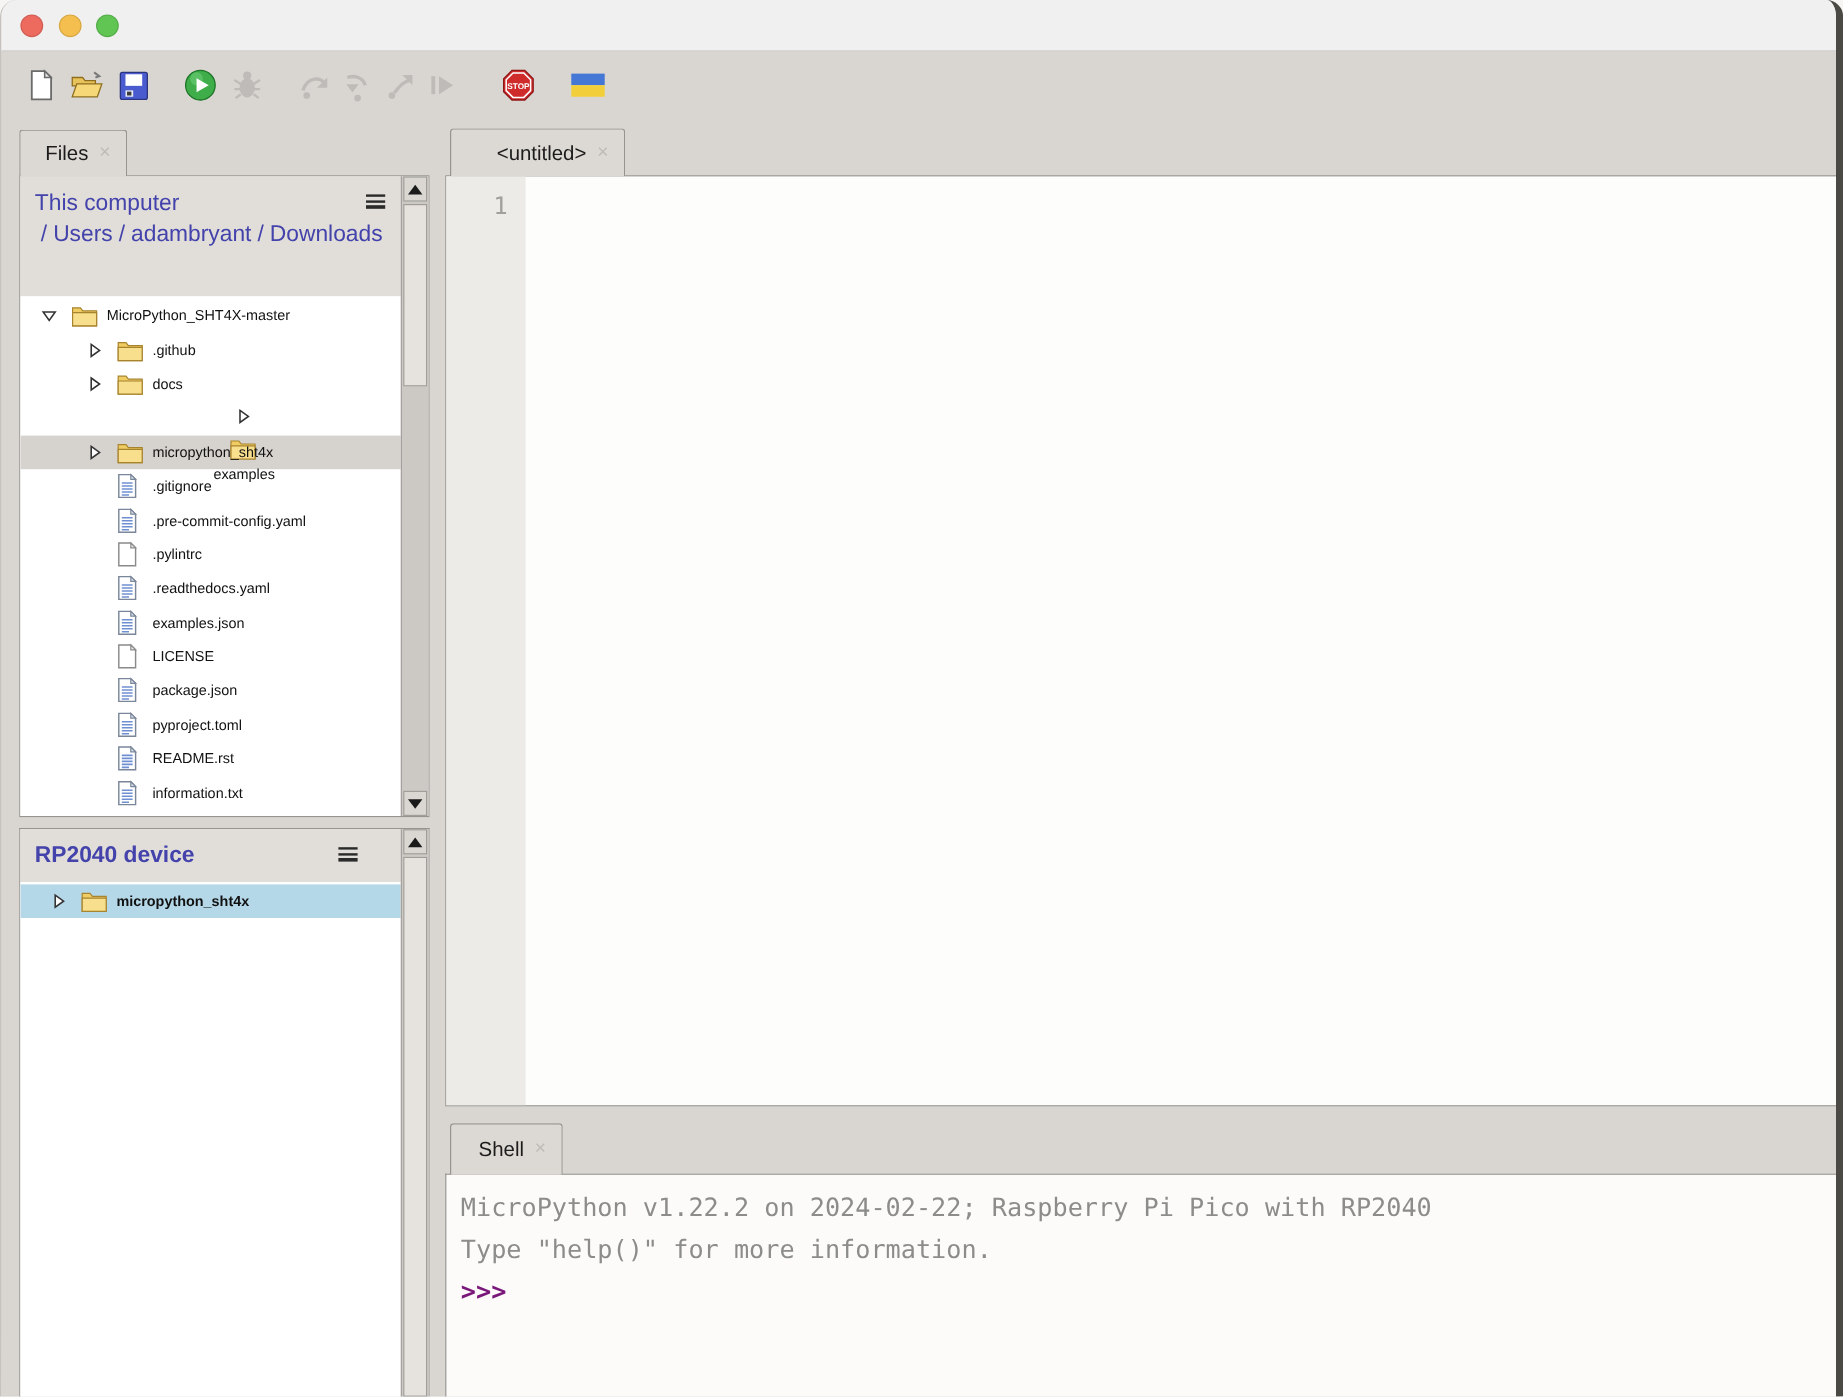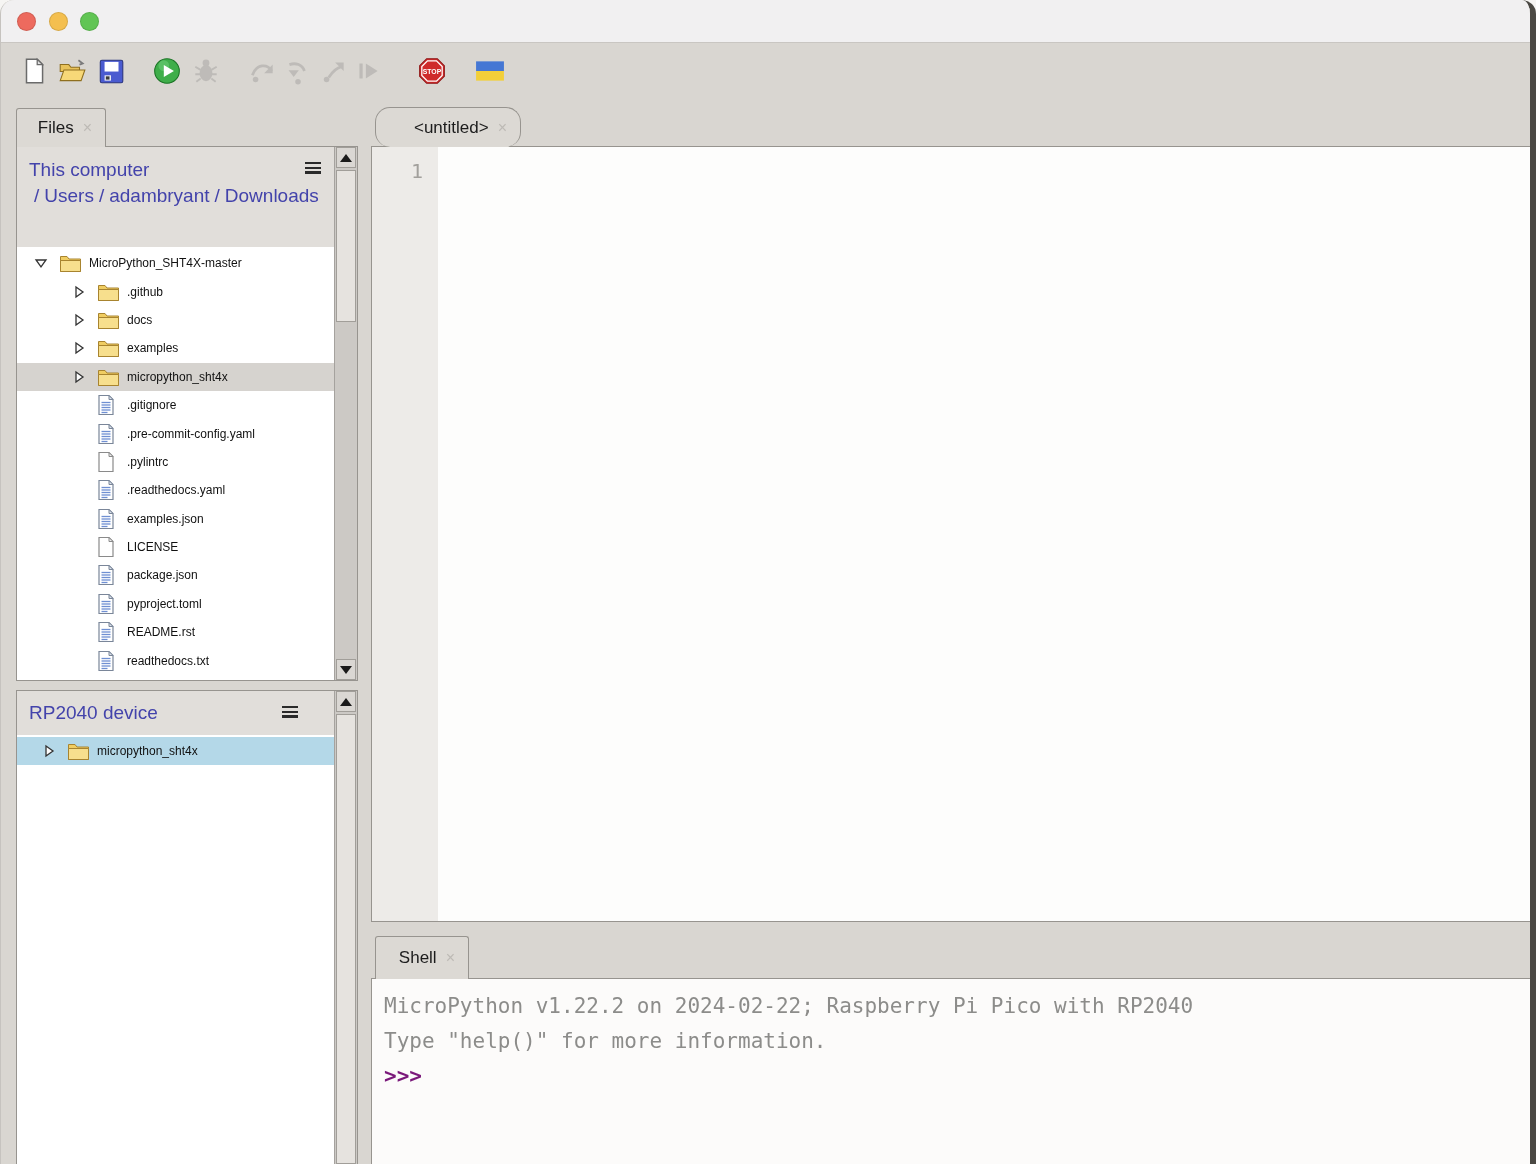--- a/index.html
+++ b/index.html
@@ -15,26 +15,26 @@
   .tbtn{position:absolute;top:56px;width:30px;height:30px;padding:0;border:none;
     background:transparent;cursor:pointer;}
   .tbtn svg{width:30px;height:30px;display:block;}
   .tbtn.disabled{opacity:0.25;}
   
   .tab{position:absolute;display:flex;align-items:center;gap:9px;padding:0 13px;
     background:#dcd9d4;border:1px solid #97948f;border-bottom:none;
     border-radius:3px 3px 0 0;box-sizing:border-box;font-size:17px;color:#1c1c1c;z-index:3;justify-content:flex-end;}
   .tab .close{color:#bdbab5;font-size:16px;line-height:1;}
   .tab-files{left:15px;top:108px;width:90px;height:39px;}
-  .tab-untitled{left:374px;top:107px;width:146px;height:40px;border-radius:15px;}
+  .tab-untitled{left:374px;top:107px;width:146px;height:40px;}
   .tab-shell{left:374px;top:936px;width:94px;height:43px;}
   
   .panel{position:absolute;border:1px solid #97948f;background:#fff;box-sizing:border-box;z-index:2;}
   .files-panel{left:15px;top:146px;width:342px;height:535px;}
-  .device-panel{left:15px;top:690px;width:342px;height:474px;border-bottom:none;}
+  .device-panel{left:15px;top:690px;width:342px;height:474px;border-bottom:none;font-weight:bold;}
   .editor-panel{left:370px;top:146px;width:1160px;height:776px;background:#fdfdfc;}
   .shell-panel{left:370px;top:978px;width:1160px;height:224px;border-bottom:none;background:#fcfbfa;}
   
   .bread{position:absolute;left:0;top:0;right:23px;height:100px;background:#e1deda;
     padding:10px 34px 0 12px;box-sizing:border-box;font-size:19px;line-height:25.5px;color:#4343ab;}
   .bread .seg{cursor:pointer;}
   .bread .sep{margin:0 5px;}
   .menu-btn{position:absolute;right:32px;top:14px;width:20px;height:16px;border:none;
     background:transparent;padding:0;cursor:pointer;}
   .menu-btn i{display:block;width:16px;height:2.4px;background:#2a2a2a;margin:0 0 2.6px 0;}
@@ -206,21 +206,21 @@
             </svg>
           </span>
           <span class="ficon">
             <svg width="23" height="20" viewBox="0 0 23 20">
               <path d="M1.5 3.5 h6.5 l2 2.5 h11.5 v12.5 h-20 Z" fill="#f0cd62" stroke="#a8842f"></path>
               <path d="M1.5 7.5 h20 v11 h-20 Z" fill="#f7df8d" stroke="#a8842f"></path>
             </svg>
           </span>
           <span class="lbl">docs</span>
         </div>
-        <div class="trow" style="padding-left: 54px;">
+        <div class="trow" style="padding-left: 54px; flex-direction: column;">
           <span class="exp">
             <svg width="16" height="16" viewBox="0 0 16 16">
               <path d="M5 3 L12 8 L5 13 Z" fill="#fdfdfd" stroke="#333" stroke-width="1.3"></path>
             </svg>
           </span>
           <span class="ficon">
             <svg width="23" height="20" viewBox="0 0 23 20">
               <path d="M1.5 3.5 h6.5 l2 2.5 h11.5 v12.5 h-20 Z" fill="#f0cd62" stroke="#a8842f"></path>
               <path d="M1.5 7.5 h20 v11 h-20 Z" fill="#f7df8d" stroke="#a8842f"></path>
             </svg>
@@ -388,21 +388,21 @@
               <path d="M12 1.5 v4 h4 Z" fill="#dbe2ec" stroke="#7a8699"></path>
               <g stroke="#6f8fd2" stroke-width="1.3">
                 <line x1="4.5" y1="8.5" x2="13.5" y2="8.5"></line>
                 <line x1="4.5" y1="11" x2="13.5" y2="11"></line>
                 <line x1="4.5" y1="13.5" x2="13.5" y2="13.5"></line>
                 <line x1="4.5" y1="16" x2="13.5" y2="16"></line>
                 <line x1="4.5" y1="18.5" x2="10.5" y2="18.5"></line>
               </g>
             </svg>
           </span>
-          <span class="lbl">readthedocs.txt</span>
+          <span class="lbl">information.txt</span>
         </div>
       </div>
     <div class="sb">
       <button class="sb-btn sb-up">
           <span class="tri-up"></span>
         </button>
       <div class="sb-thumb" style="top:23px;height:152px;"></div>
       <button class="sb-btn sb-down">
           <span class="tri-down"></span>
         </button>

